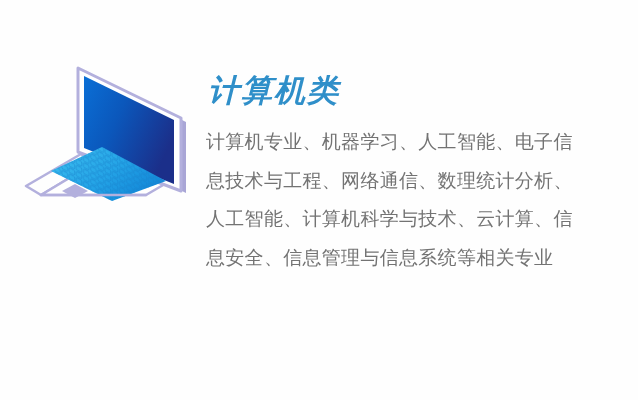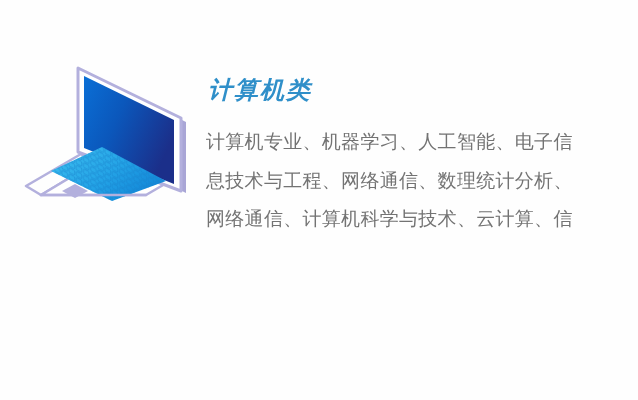--- a/index.html
+++ b/index.html
@@ -33,21 +33,21 @@
   }
 
   
   #text-block {
     position: absolute;
     left: 206px;
     top: 70px;
     width: 400px;
   }
   #category-title {
-    font-size: 24px;
+    font-size: 31px;
     line-height: 40px;
     font-weight: bold;
     font-style: italic;
     color: #2f8fc9;
     letter-spacing: 2px;
     margin: 0 0 12px 2px;
     white-space: nowrap;
   }
   #description {
     margin: 0;
@@ -115,17 +115,18 @@
       <path d="M23 147 L128 147" fill="none" stroke="#b3b0dd" stroke-width="2.6" stroke-linecap="round"></path>
     </svg>
   </div>
 
   <div id="text-block">
     <h1 id="category-title">计算机类</h1>
 
     <div id="description">
       <div class="desc-line">计算机专业、机器学习、人工智能、电子信</div>
       <div class="desc-line">息技术与工程、网络通信、数理统计分析、</div>
-      <div class="desc-line">网络通信、计算机科学与技术、云计算、信</div>
+      <div class="desc-line">人工智能、计算机科学与技术、云计算、信</div>
+      <div class="desc-line">息安全、信息管理与信息系统等相关专业</div>
     </div>
   </div>
 
 </div>
 
 </body></html>

